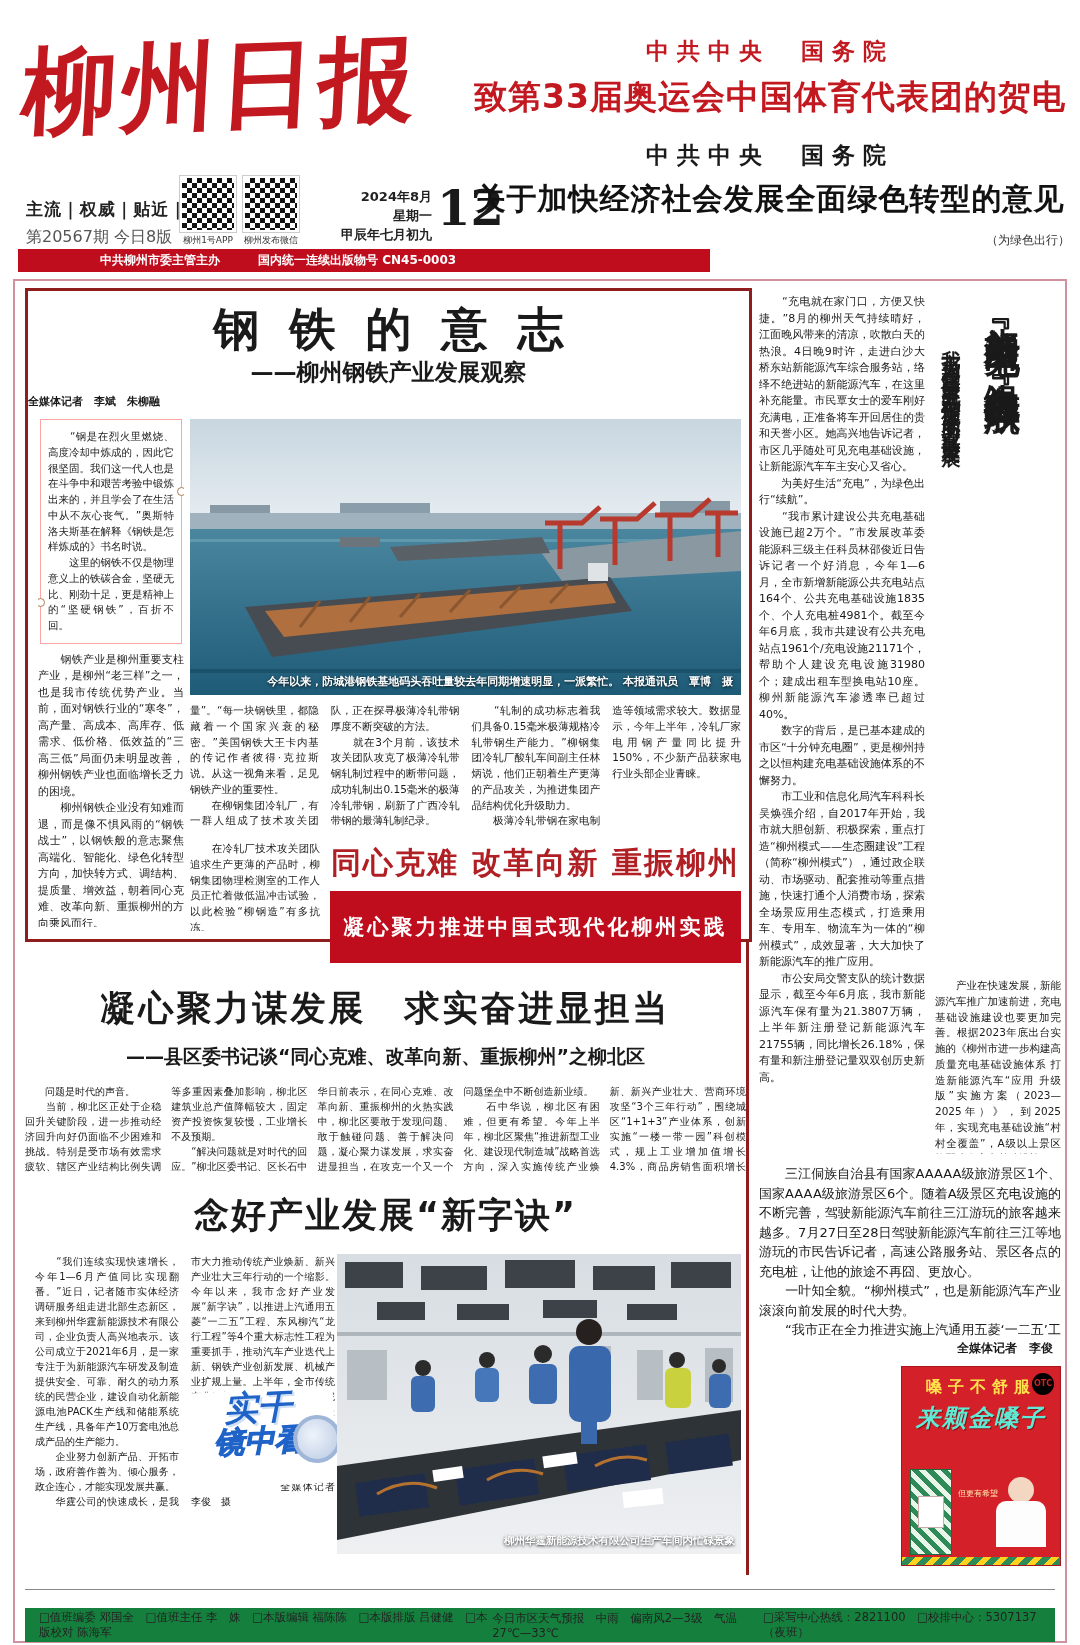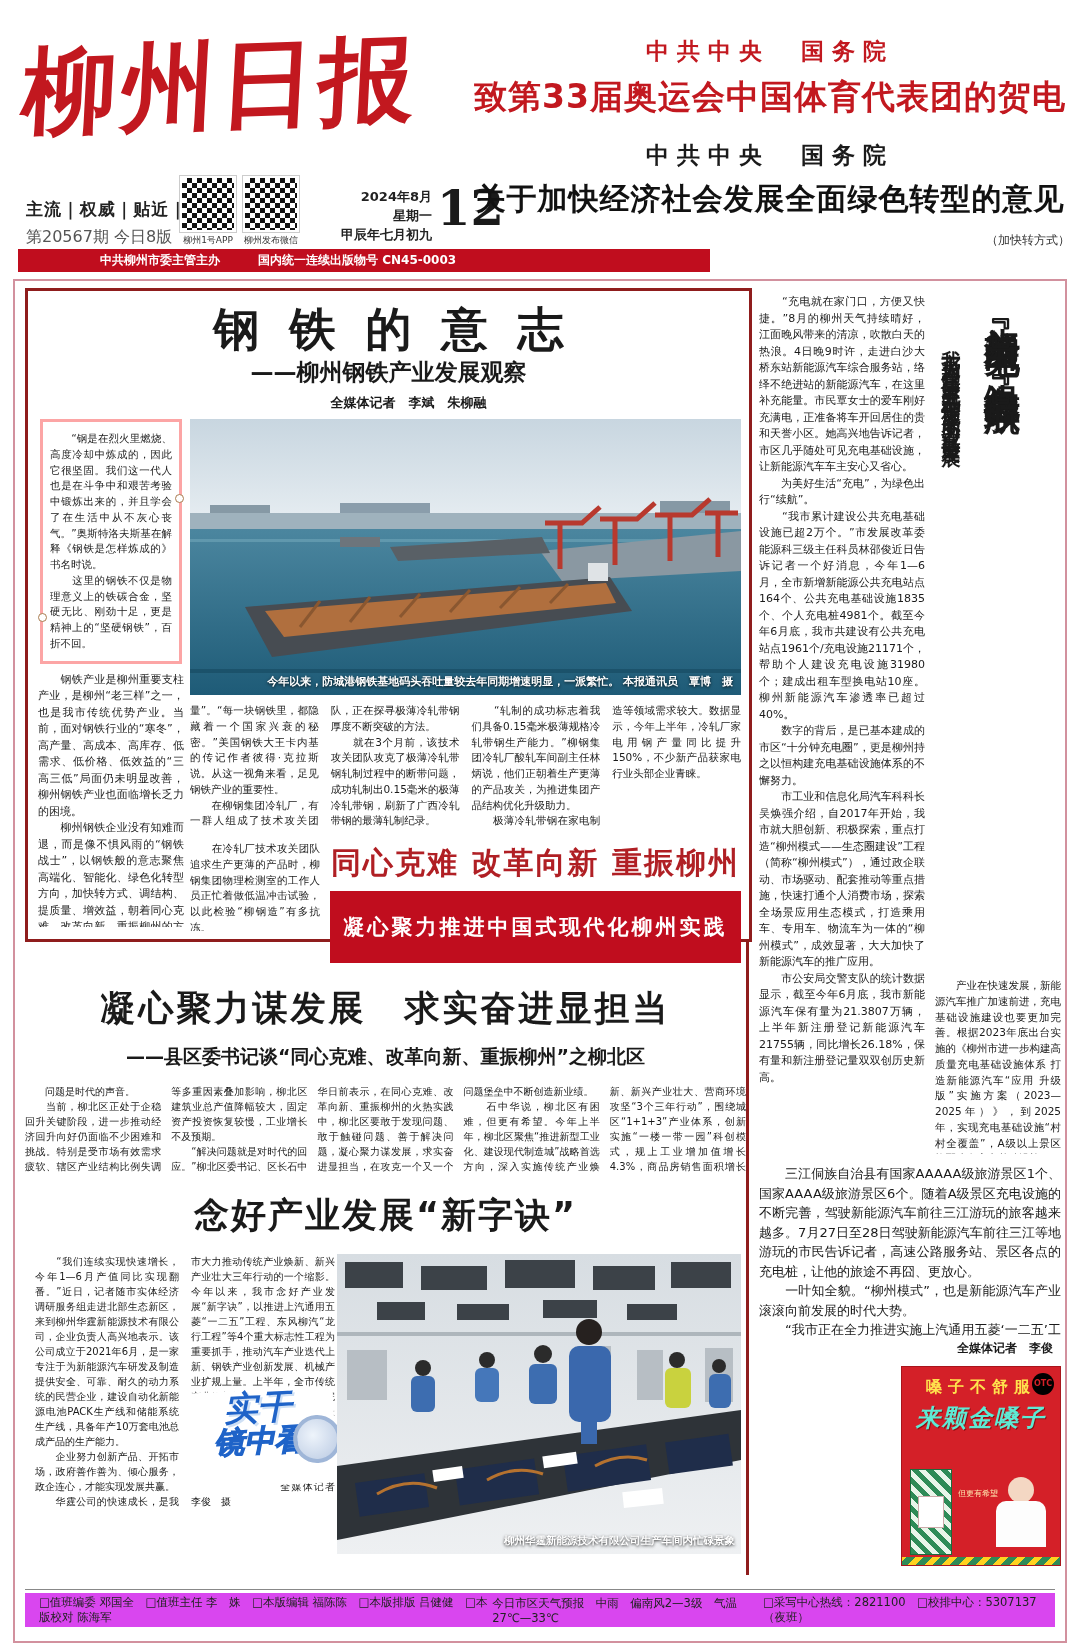--- a/index.html
+++ b/index.html
@@ -32,23 +32,23 @@
   .tn-note{text-align:right;font-size:12px;margin-top:12px;color:#333;}
   
   .page-frame{left:13px;top:279px;width:1050px;height:1360px;border:2px solid #d2919e;}
   .v-divider{left:746px;top:288px;width:3px;height:1287px;background:#8f1d1d;}
   
   .main-box{left:25px;top:288px;width:721px;height:648px;border:3px solid #8f1d1d;background:#fff;}
   .main-box .in{position:absolute;}
   .ma-headline{top:8px;width:100%;text-align:center;font-size:46px;font-weight:900;
      letter-spacing:30px;text-indent:30px;}
   .ma-subhead{top:66px;width:100%;text-align:center;font-size:23px;font-weight:bold;}
-  .ma-byline{top:103px;width:100%;text-align:center;font-size:13px;font-weight:bold;padding-left:20px;}
+  .ma-byline{top:103px;width:100%;text-align:left;font-size:11px;font-weight:bold;}
   .ma-left{left:10px;top:128px;width:146px;height:508px;overflow:hidden;font-size:11px;line-height:1.5;}
-  .quote-box{border:3px solid #fca5a5;padding:9px 7px;position:relative;font-size:10.5px;
+  .quote-box{border:1px solid #fca5a5;padding:9px 7px;position:relative;font-size:10.5px;
      color:#222;margin:0 2px 8px 2px;}
   .quote-box::before,.quote-box::after{content:"";position:absolute;width:7px;height:7px;
      border:1.5px solid #a97c50;border-radius:50%;background:#fff;}
   .quote-box::before{right:-5px;top:30%;}
   .quote-box::after{left:-5px;bottom:16%;}
   .ma-photo{left:162px;top:128px;width:551px;height:276px;overflow:hidden;}
   .photo-caption{position:absolute;bottom:6px;right:8px;left:70px;color:#fff;font-size:11px;
      font-weight:bold;text-align:right;text-shadow:0 1px 3px rgba(0,0,0,.85);}
   .ma-cols{left:162px;top:412px;width:551px;height:132px;column-count:4;column-gap:12px;
      font-size:10.5px;line-height:1.5;overflow:hidden;}
@@ -104,21 +104,21 @@
      border:1px solid #caa;}
   .ad-person-head{position:absolute;right:26px;bottom:62px;width:26px;height:26px;border-radius:50%;
      background:#f4d7c3;}
   .ad-person-body{position:absolute;right:14px;bottom:18px;width:50px;height:46px;
      border-radius:10px 10px 0 0;background:#fdfdfd;}
   .ad-small{position:absolute;left:56px;bottom:64px;color:#ffe9b0;font-size:8px;line-height:1.6;}
   .ad-strip{position:absolute;left:0;bottom:0;width:100%;height:8px;
      background:repeating-linear-gradient(-45deg,#2e8b57 0 6px,#ffd21f 6px 12px);}
   
   .footer-wrap{left:25px;top:1589px;width:1030px;border-top:1px solid #888;}
-  .footer-bar{margin-top:3px;background:#d946ef;height:34px;display:flex;
+  .footer-bar{margin-top:18px;background:#15803d;height:34px;display:flex;
      justify-content:space-between;align-items:center;padding:0 14px;font-size:11.5px;color:#222;}
 </style>
 </head>
 <body>
 
 <div>
 
   <div class="abs masthead-title">柳州日报</div>
   <div class="abs tagline">主流｜权威｜贴近｜新锐</div>
   <div class="abs issue">第20567期 今日8版</div>
@@ -142,21 +142,21 @@
   <div class="abs redbar">
     <span>中共柳州市委主管主办</span>
     <span>国内统一连续出版物号 CN45-0003</span>
   </div>
 
   <div class="abs top-news">
     <div class="kicker red">中共中央　国务院</div>
     <div class="headline1">致第33届奥运会中国体育代表团的贺电</div>
     <div class="kicker">中共中央　国务院</div>
     <div class="headline2">关于加快经济社会发展全面绿色转型的意见</div>
-    <div class="tn-note">（加快转方式）</div>
+    <div class="tn-note">（为绿色出行）</div>
   </div>
 
   <div class="abs page-frame"></div>
   <div class="abs v-divider"></div>
 
   <section class="abs main-box">
     <div class="in ma-headline">钢铁的意志</div>
     <div class="in ma-subhead">——柳州钢铁产业发展观察</div>
     <div class="in ma-byline">全媒体记者　李斌　朱柳融</div>
 

